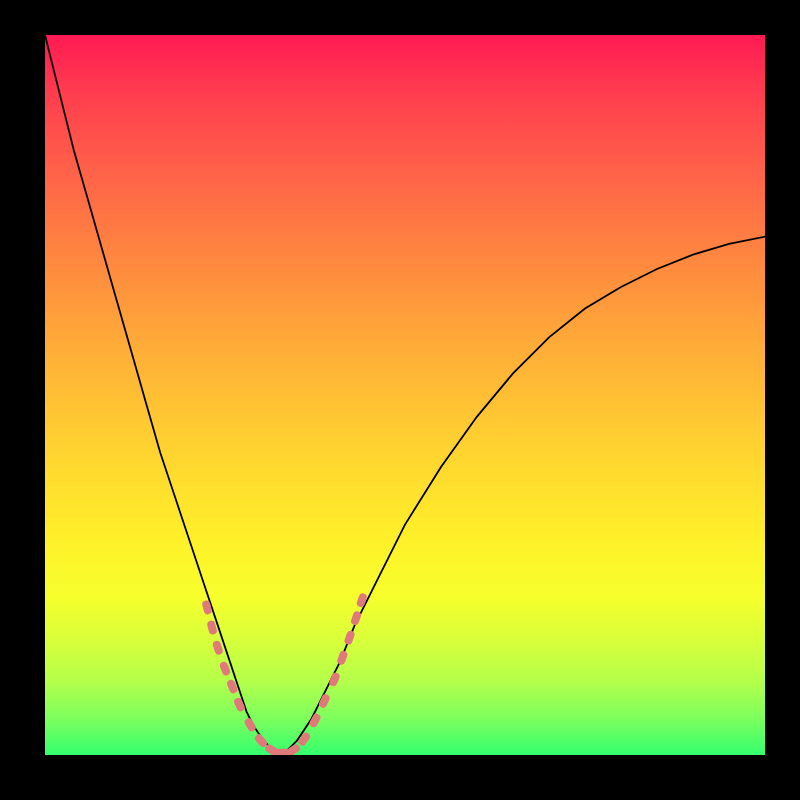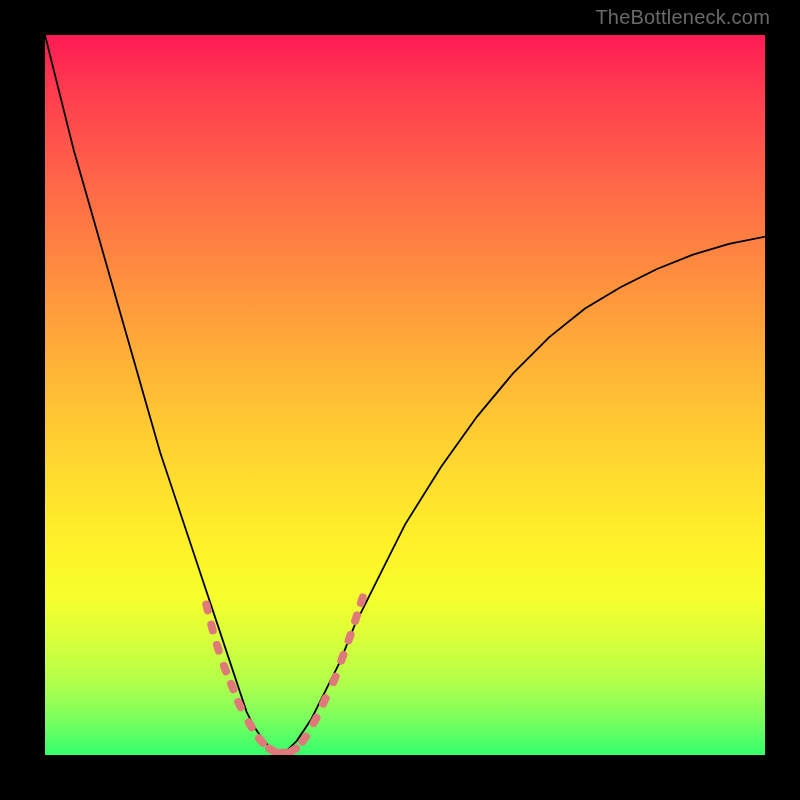--- a/index.html
+++ b/index.html
@@ -65,21 +65,20 @@
     font-size: 20px;
     letter-spacing: 0.2px;
     user-select: none;
   }
 </style>
 </head>
 <body>
 
 <div class="stage">
 
-  <div class="watermark">TheBottleneck.com</div>
 
   <div class="plot-area">
     <svg viewBox="0 0 720 720" preserveAspectRatio="none">
       <path class="curve" d="M0.00 0.00 L14.40 57.60 L28.80 115.20 L43.20 165.60 L57.60 216.00 L72.00 266.40 L86.40 316.80 L100.80 367.20 L115.20 417.60 L129.60 460.80 L144.00 504.00 L158.40 547.20 L172.80 590.40 L187.20 633.60 L194.40 655.20 L201.60 676.80 L208.80 691.20 L216.00 702.00 L223.20 710.64 L230.40 717.12 L237.60 720.00"></path>
       <path class="curve" d="M237.60 720.00 L252.00 705.60 L266.40 684.00 L280.80 655.20 L295.20 626.40 L309.60 590.40 L331.20 547.20 L360.00 489.60 L396.00 432.00 L432.00 381.60 L468.00 338.40 L504.00 302.40 L540.00 273.60 L576.00 252.00 L612.00 234.00 L648.00 219.60 L684.00 208.80 L720.00 201.60"></path>
       <g>
           <rect x="-7" y="-4" width="14" height="8" rx="4" class="marker" transform="translate(162.00,572.40) rotate(76.0)"></rect>
           <rect x="-7" y="-4" width="14" height="8" rx="4" class="marker" transform="translate(167.04,592.56) rotate(75.0)"></rect>
           <rect x="-7" y="-4" width="14" height="8" rx="4" class="marker" transform="translate(172.80,612.72) rotate(72.5)"></rect>
           <rect x="-7" y="-4" width="14" height="8" rx="4" class="marker" transform="translate(180.00,633.60) rotate(69.7)"></rect>

